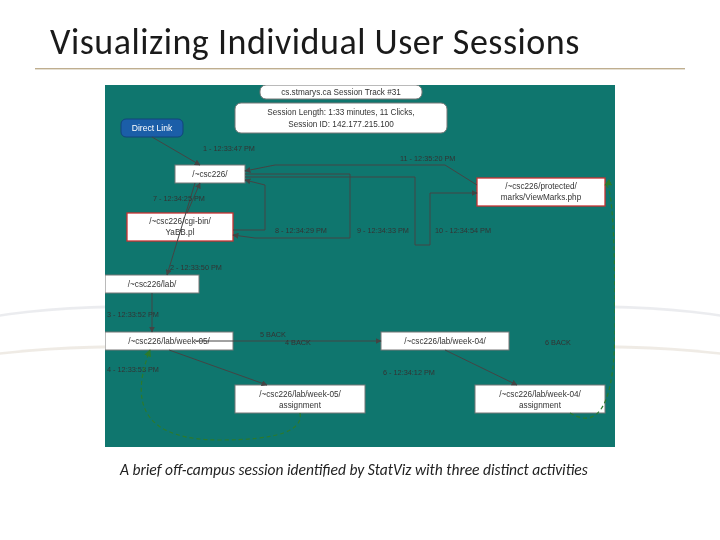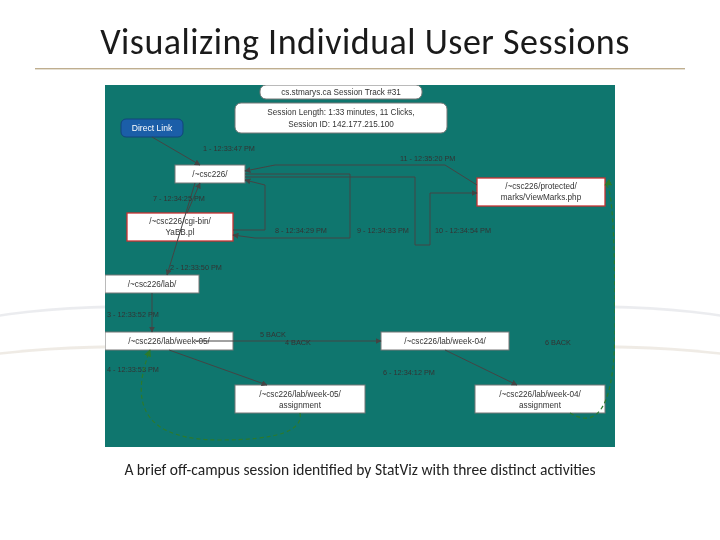--- a/index.html
+++ b/index.html
@@ -10,21 +10,20 @@
     background: #fff;
     font-family: "Calibri", "Segoe UI", sans-serif;
     overflow: hidden;
     position: relative;
   }
   .slide {
     width: 720px;
     height: 540px;
     position: relative;
     background: #ffffff;
-    text-align: center;
   }
   
   .swoop {
     position: absolute;
     top: 305px;
     left: -90px;
     width: 900px;
     height: 90px;
     border-top: 3px solid rgba(120,130,150,0.15);
     border-radius: 50% / 100%;
@@ -59,20 +58,21 @@
     border-top: 1px solid #bfae8f;
     box-shadow: 0 1px 0 rgba(191,174,143,0.4);
   }
   .caption {
     position: absolute;
     top: 460px;
     left: 120px;
     right: 120px;
     font-size: 15.5px;
     color: #222;
+    font-style: italic;
   }
   .diagram {
     position: absolute;
     top: 85px;
     left: 105px;
     width: 510px;
     height: 362px;
     background: #0f766e;
   }
   .diagram svg {

